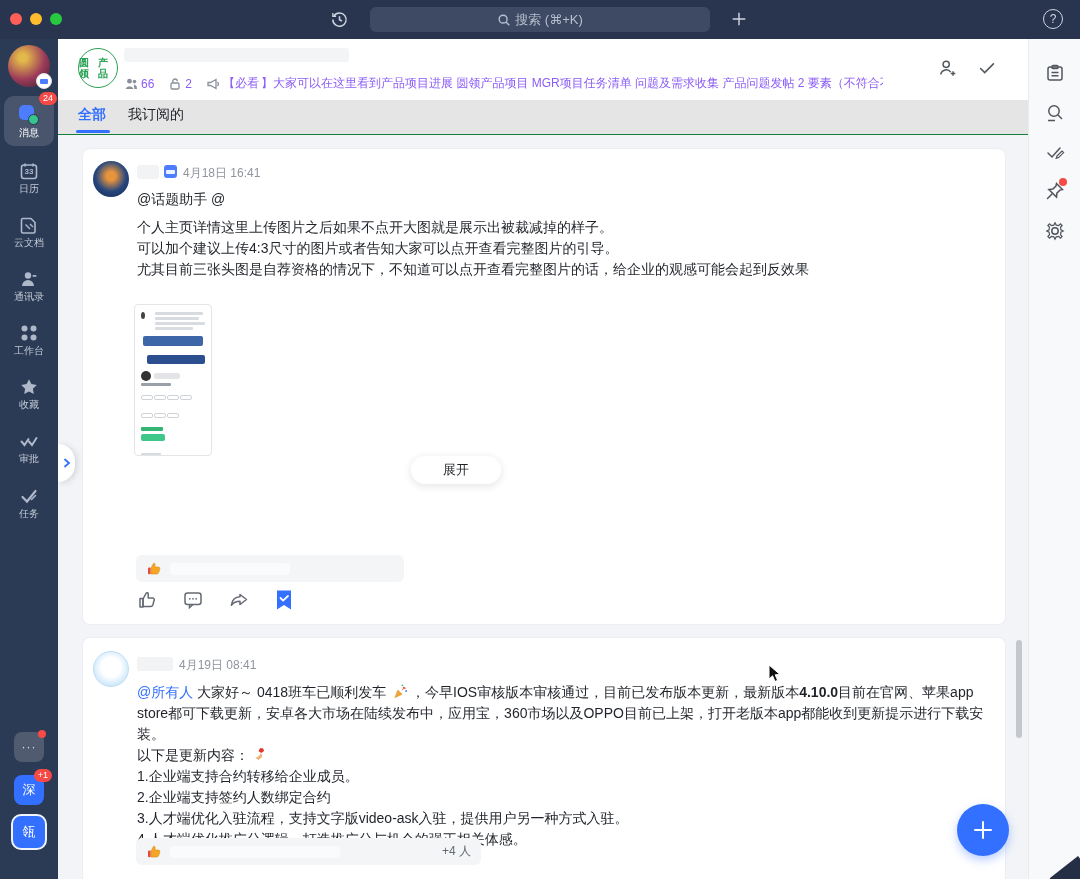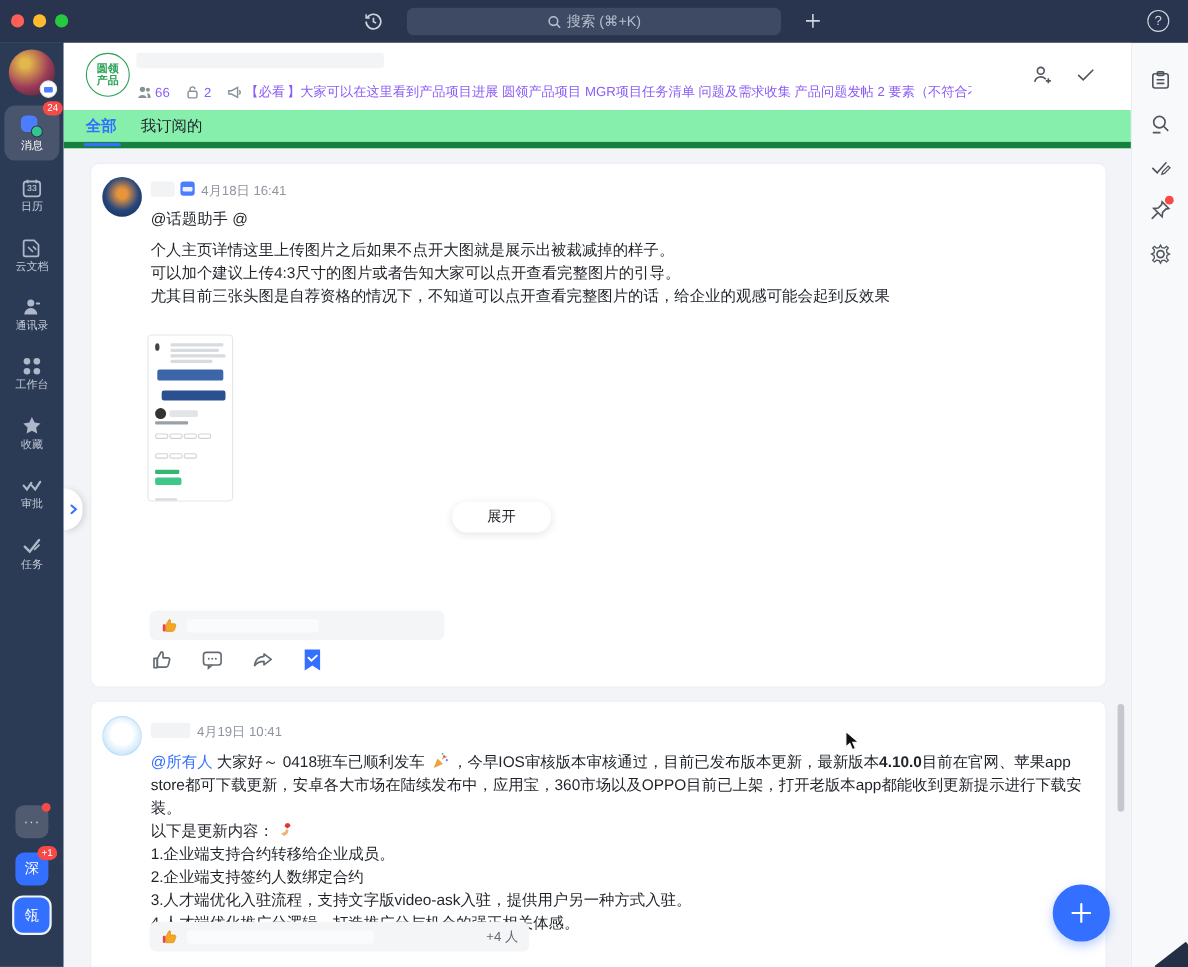--- a/index.html
+++ b/index.html
@@ -46,29 +46,29 @@
   .dock-app.ringed .inner { width:28px; height:28px; background:#3370ff; border-radius:6px; display:flex; align-items:center; justify-content:center; }
 
   
   .rightrail { position:absolute; left:1028px; top:39px; width:52px; height:840px; background:#f8f9fb; border-left:1px solid #e9ebef; }
   .rail-icon { position:absolute; left:15px; width:22px; height:22px; color:#51565d; }
 
   
   .main { position:absolute; left:58px; top:39px; width:970px; height:840px; background:#fff; }
   .chat-header { position:absolute; left:0; top:0; width:970px; height:61px; background:#fff; }
   .grp-logo { position:absolute; left:20px; top:9px; width:40px; height:40px; border:1.5px solid #2aa154; border-radius:50%;
-              display:flex; flex-direction:column; align-items:center; justify-content:center; color:#2aa154;
+              display:flex; flex-direction:row; align-items:center; justify-content:center; color:#2aa154;
               font-size:10px; font-weight:bold; line-height:1.15; }
   .title-blur { position:absolute; left:66px; top:9px; width:225px; height:14px; background:#f3f4f6; border-radius:3px; }
   .stats { position:absolute; left:66px; top:36px; display:flex; align-items:center; font-size:12px; color:#8b5cf6; }
   .stats .s-ico { width:14px; height:14px; margin-right:3px; color:#8a9099; flex:0 0 auto; }
   .stats .gap { width:14px; }
   .announce { display:flex; align-items:center; white-space:nowrap; overflow:hidden; max-width:660px; }
   .hdr-act { position:absolute; top:18px; width:24px; height:24px; color:#51565d; }
-  .tabs { position:absolute; left:0; top:61px; width:970px; height:35px; border-bottom:6px solid #15803d; background:#86efac; }
+  .tabs { position:absolute; left:0; top:61px; width:970px; height:35px; border-bottom:1px solid #15803d; background:#e5e5e5; }
   .tab { position:absolute; top:6px; font-size:14px; color:#1f2329; }
   .tab.active { color:#3370ff; font-weight:600; }
   .tab-line { position:absolute; left:18px; top:30px; width:34px; height:3px; border-radius:2px; background:#3370ff; }
 
   
   .list { position:absolute; left:0; top:96px; width:970px; height:744px; background:#f2f4f7; overflow:hidden; }
   .card { position:absolute; left:24px; width:924px; background:#fff; border:1px solid #eceef1; border-radius:8px; }
   .avatar36 { position:absolute; left:10px; width:36px; height:36px; border-radius:50%; }
   .av1 { background:radial-gradient(circle at 50% 42%, #e8943c 16%, #27477e 55%, #16294f 95%); }
   .av2 { background:radial-gradient(circle at 50% 45%, #ffffff 38%, #cfe9fb 72%, #9fd0f5 100%); border:1px solid #bfdef5; }
@@ -416,21 +416,21 @@
               <path d="M3 1.5 h14 v19 l-7-4.6 -7 4.6z" fill="#3370ff"></path>
               <path d="M6.5 9 l2.6 2.6 L14 7" fill="none" stroke="#fff" stroke-width="1.8" stroke-linecap="round"></path>
             </svg>
           </div>
         </div>
       </div>
 
       <div class="card" style="top:502px; height:260px">
         <div class="avatar36 av2" style="top:13px"></div>
         <div class="name-blur" style="left:54px; top:19px; width:36px"></div>
-        <span class="ts" style="left:96px; top:19px">4月19日 10:41</span>
+        <span class="ts" style="left:96px; top:19px">4月19日 08:41</span>
 
         <div class="msg2-body">
           <p>
             <span class="mention">@所有人</span><span> 大家好～ 0418班车已顺利发车 </span><svg class="inline-emoji" viewBox="0 0 18 18">
                 <path d="M3 15.5 L6.2 7.5 L10.8 12z" fill="#f2a33c"></path>
                 <path d="M3 15.5 L6.2 7.5 L10.8 12z" fill="none" stroke="#d98b12" stroke-width=".5"></path>
                 <circle cx="12.5" cy="5" r="1.1" fill="#e8483f"></circle>
                 <circle cx="15" cy="8.5" r="1" fill="#4d7dff"></circle>
                 <circle cx="11" cy="2.5" r=".9" fill="#36c58c"></circle>
                 <path d="M10.5 7.5 q2-2.5 4.5-2" stroke="#e8483f" fill="none" stroke-width=".8"></path>

